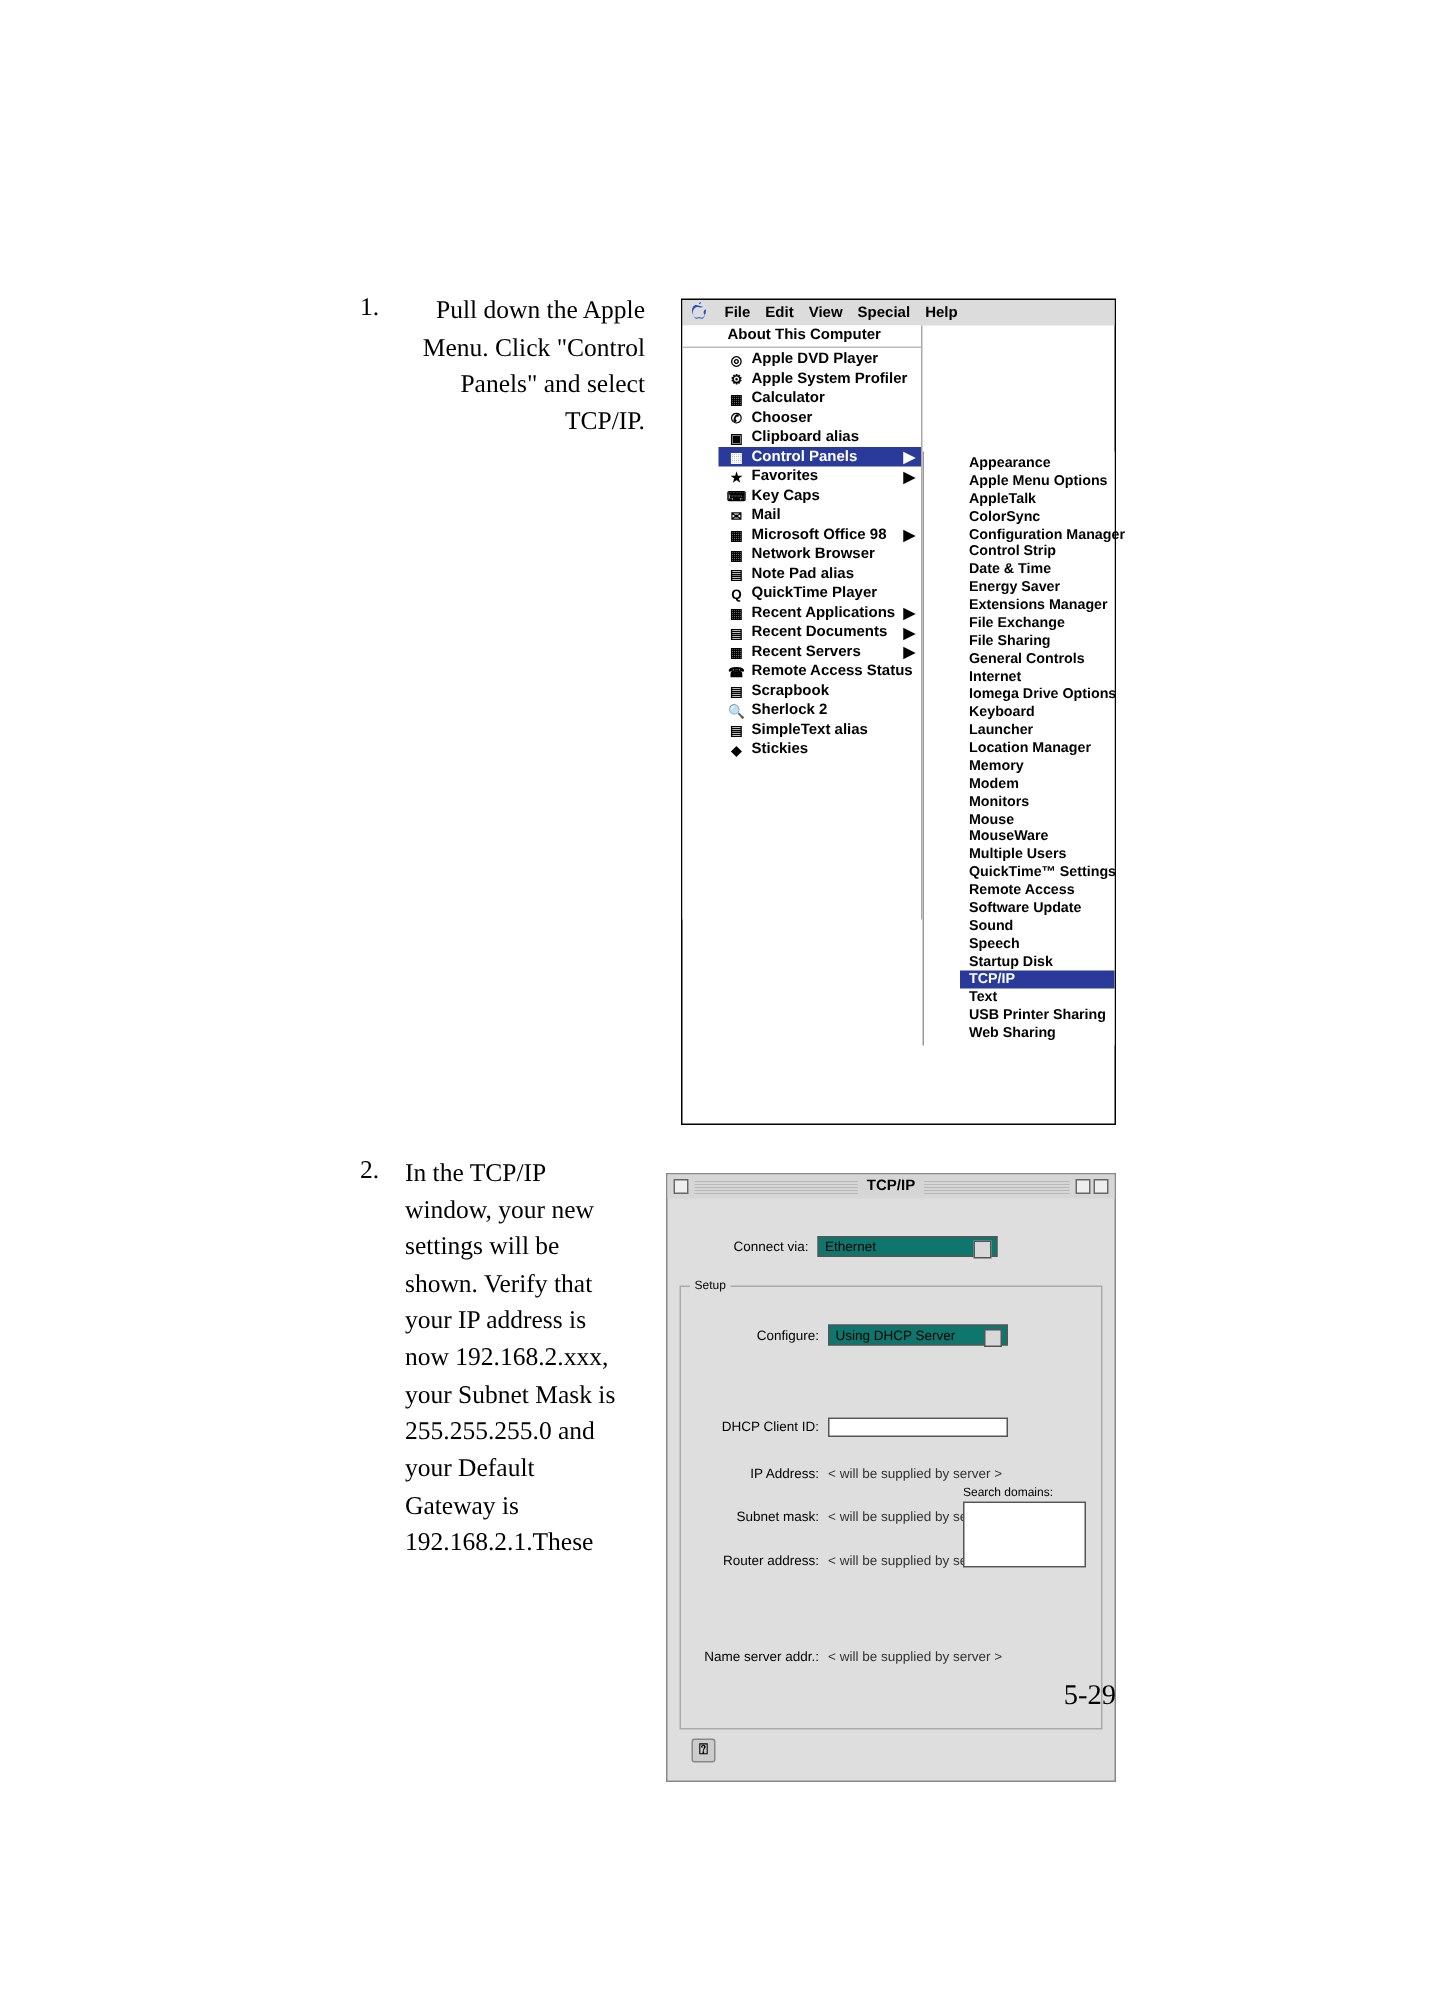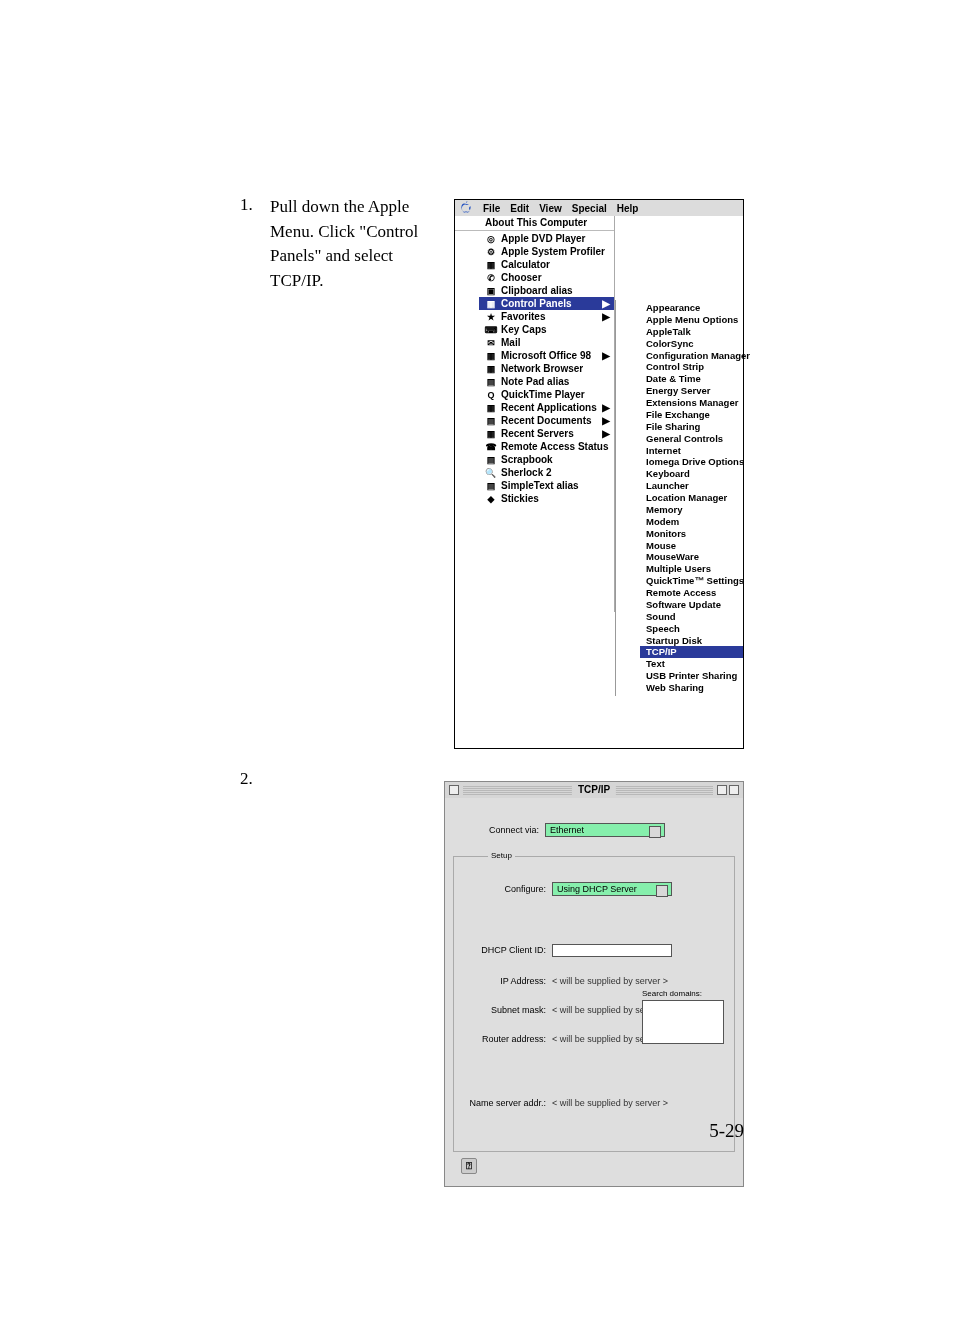--- a/index.html
+++ b/index.html
@@ -38,21 +38,21 @@
     font-size: 17px;
   }
   .step-body {
     margin-left: 30px;
   }
   .step-text {
     font-size: 17px;
     line-height: 1.45;
     float: left;
   }
-  .step1 .step-text { width: 160px; }
+  .step1 .step-text { width: 160px; text-align: right; }
   .step2 .step-text { width: 147px; }
   .confirm-line {
     clear: both;
     font-size: 17px;
     line-height: 1.45;
     padding-top: 4px;
   }
   .clearfix::after { content: ""; display: table; clear: both; }
 
   
@@ -165,21 +165,21 @@
     text-align: right;
     padding-right: 6px;
     font-size: 9px;
   }
   .row .val {
     font-size: 9px;
     color: #333;
   }
   .select {
     border: 1px solid #555;
-    background: #86efac;
+    background: #0f766e;
     padding: 1px 18px 1px 4px;
     width: 120px;
     position: relative;
     font-size: 9px;
     display: inline-block;
   }
   .select::after {
     content: "";
     position: absolute;
     right: 3px; top: 2px;
@@ -198,21 +198,20 @@
     padding: 6px 6px 6px 6px;
     margin-top: 6px;
     position: relative;
   }
   .fieldset .legend {
     position: absolute;
     top: -6px; left: 6px;
     background: #dedede;
     padding: 0 3px;
     font-size: 8px;
-    margin-left: 28px;
   }
   .textbox {
     width: 120px;
     height: 13px;
     border: 1px solid #555;
     background: #fff;
     display: inline-block;
   }
   .searchbox {
     position: absolute;
@@ -366,21 +365,21 @@
               </div>
           </div>
           <div class="submenu" id="submenu-items">
               <div class="sub-item">Appearance</div>
               <div class="sub-item">Apple Menu Options</div>
               <div class="sub-item">AppleTalk</div>
               <div class="sub-item">ColorSync</div>
               <div class="sub-item">Configuration Manager</div>
               <div class="sub-item">Control Strip</div>
               <div class="sub-item">Date &amp; Time</div>
-              <div class="sub-item">Energy Server</div>
+              <div class="sub-item">Energy Saver</div>
               <div class="sub-item">Extensions Manager</div>
               <div class="sub-item">File Exchange</div>
               <div class="sub-item">File Sharing</div>
               <div class="sub-item">General Controls</div>
               <div class="sub-item">Internet</div>
               <div class="sub-item">Iomega Drive Options</div>
               <div class="sub-item">Keyboard</div>
               <div class="sub-item">Launcher</div>
               <div class="sub-item">Location Manager</div>
               <div class="sub-item">Memory</div>
@@ -402,20 +401,21 @@
             </div>
         </div>
         <div class="spacer1"></div>
       </div>
     </div>
   </div>
 
   <div class="step step2 clearfix">
     <div class="step-num">2.</div>
     <div class="step-body clearfix">
+      <div class="step-text">In the TCP/IP window, your new settings will be shown. Verify that your IP address is now 192.168.2.xxx, your Subnet Mask is 255.255.255.0 and your Default Gateway is 192.168.2.1.These</div>
 
       <div class="shot2">
         <div class="titlebar" style="position:relative">
           <div class="sq"></div>
           <div class="tlines"></div>
           <div class="ttl">TCP/IP</div>
           <div class="tlines"></div>
           <div class="sq"></div>
           <div class="sq" style="margin-left:2px"></div>
         </div>

